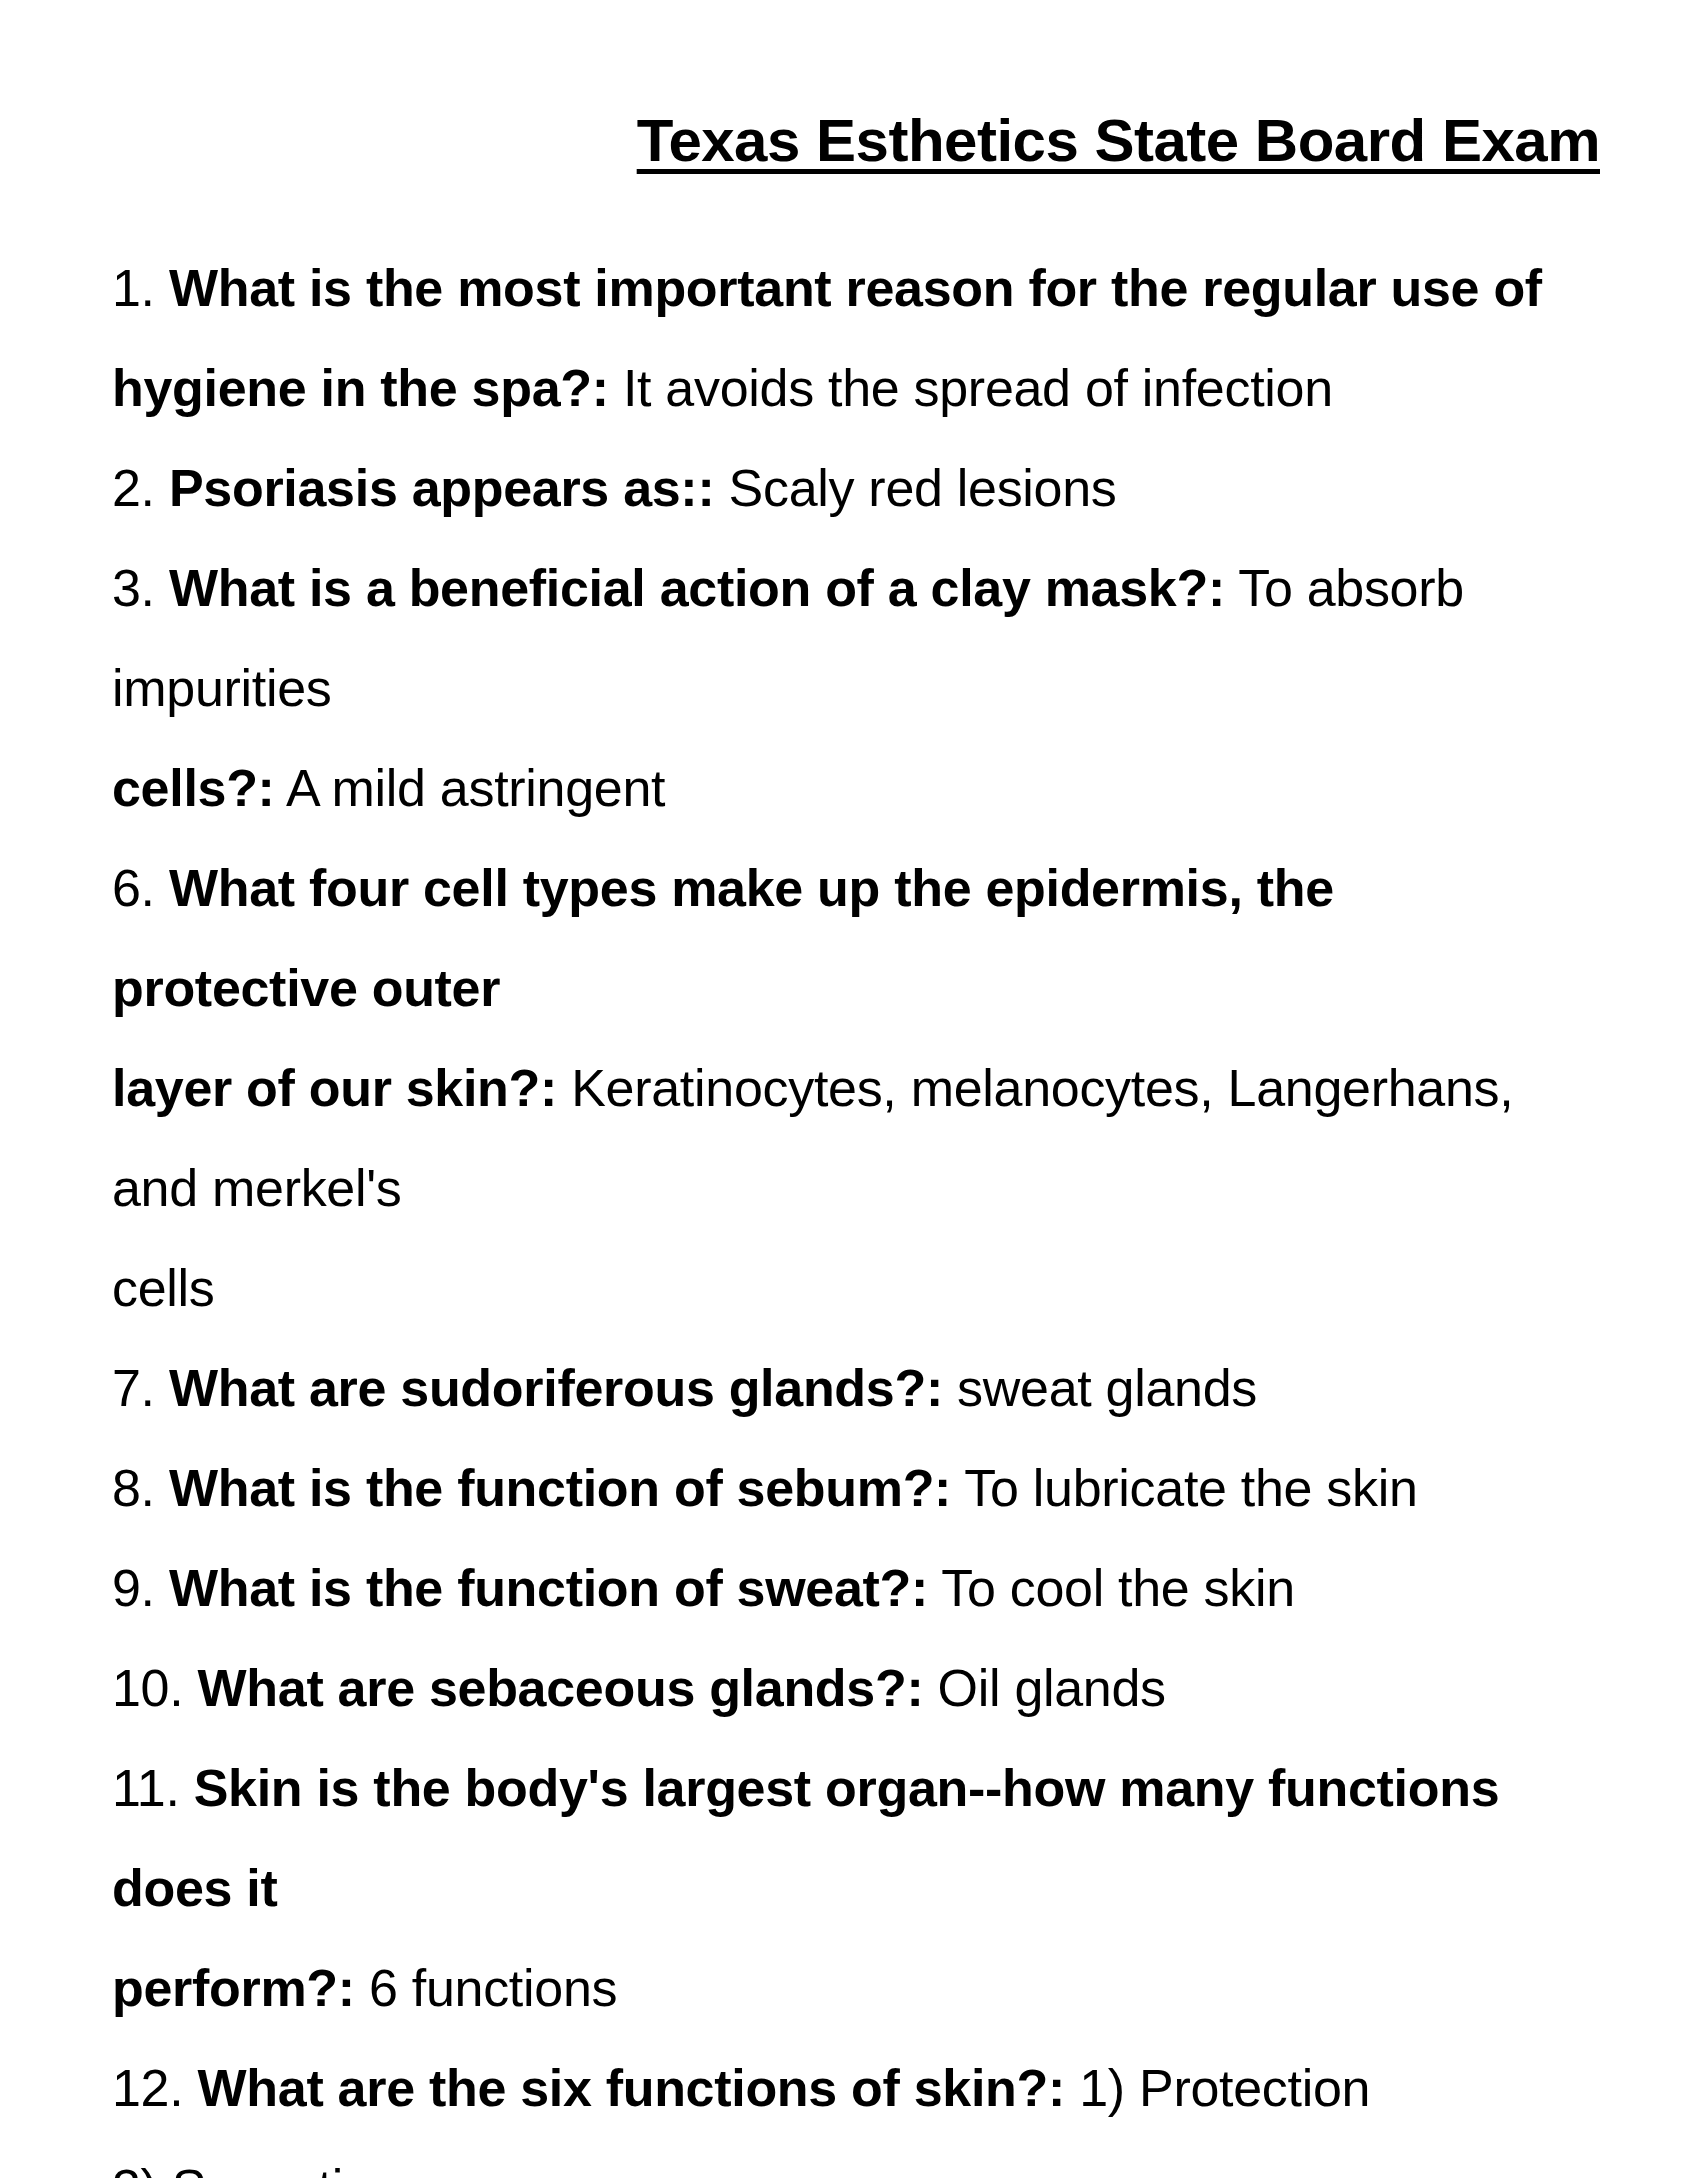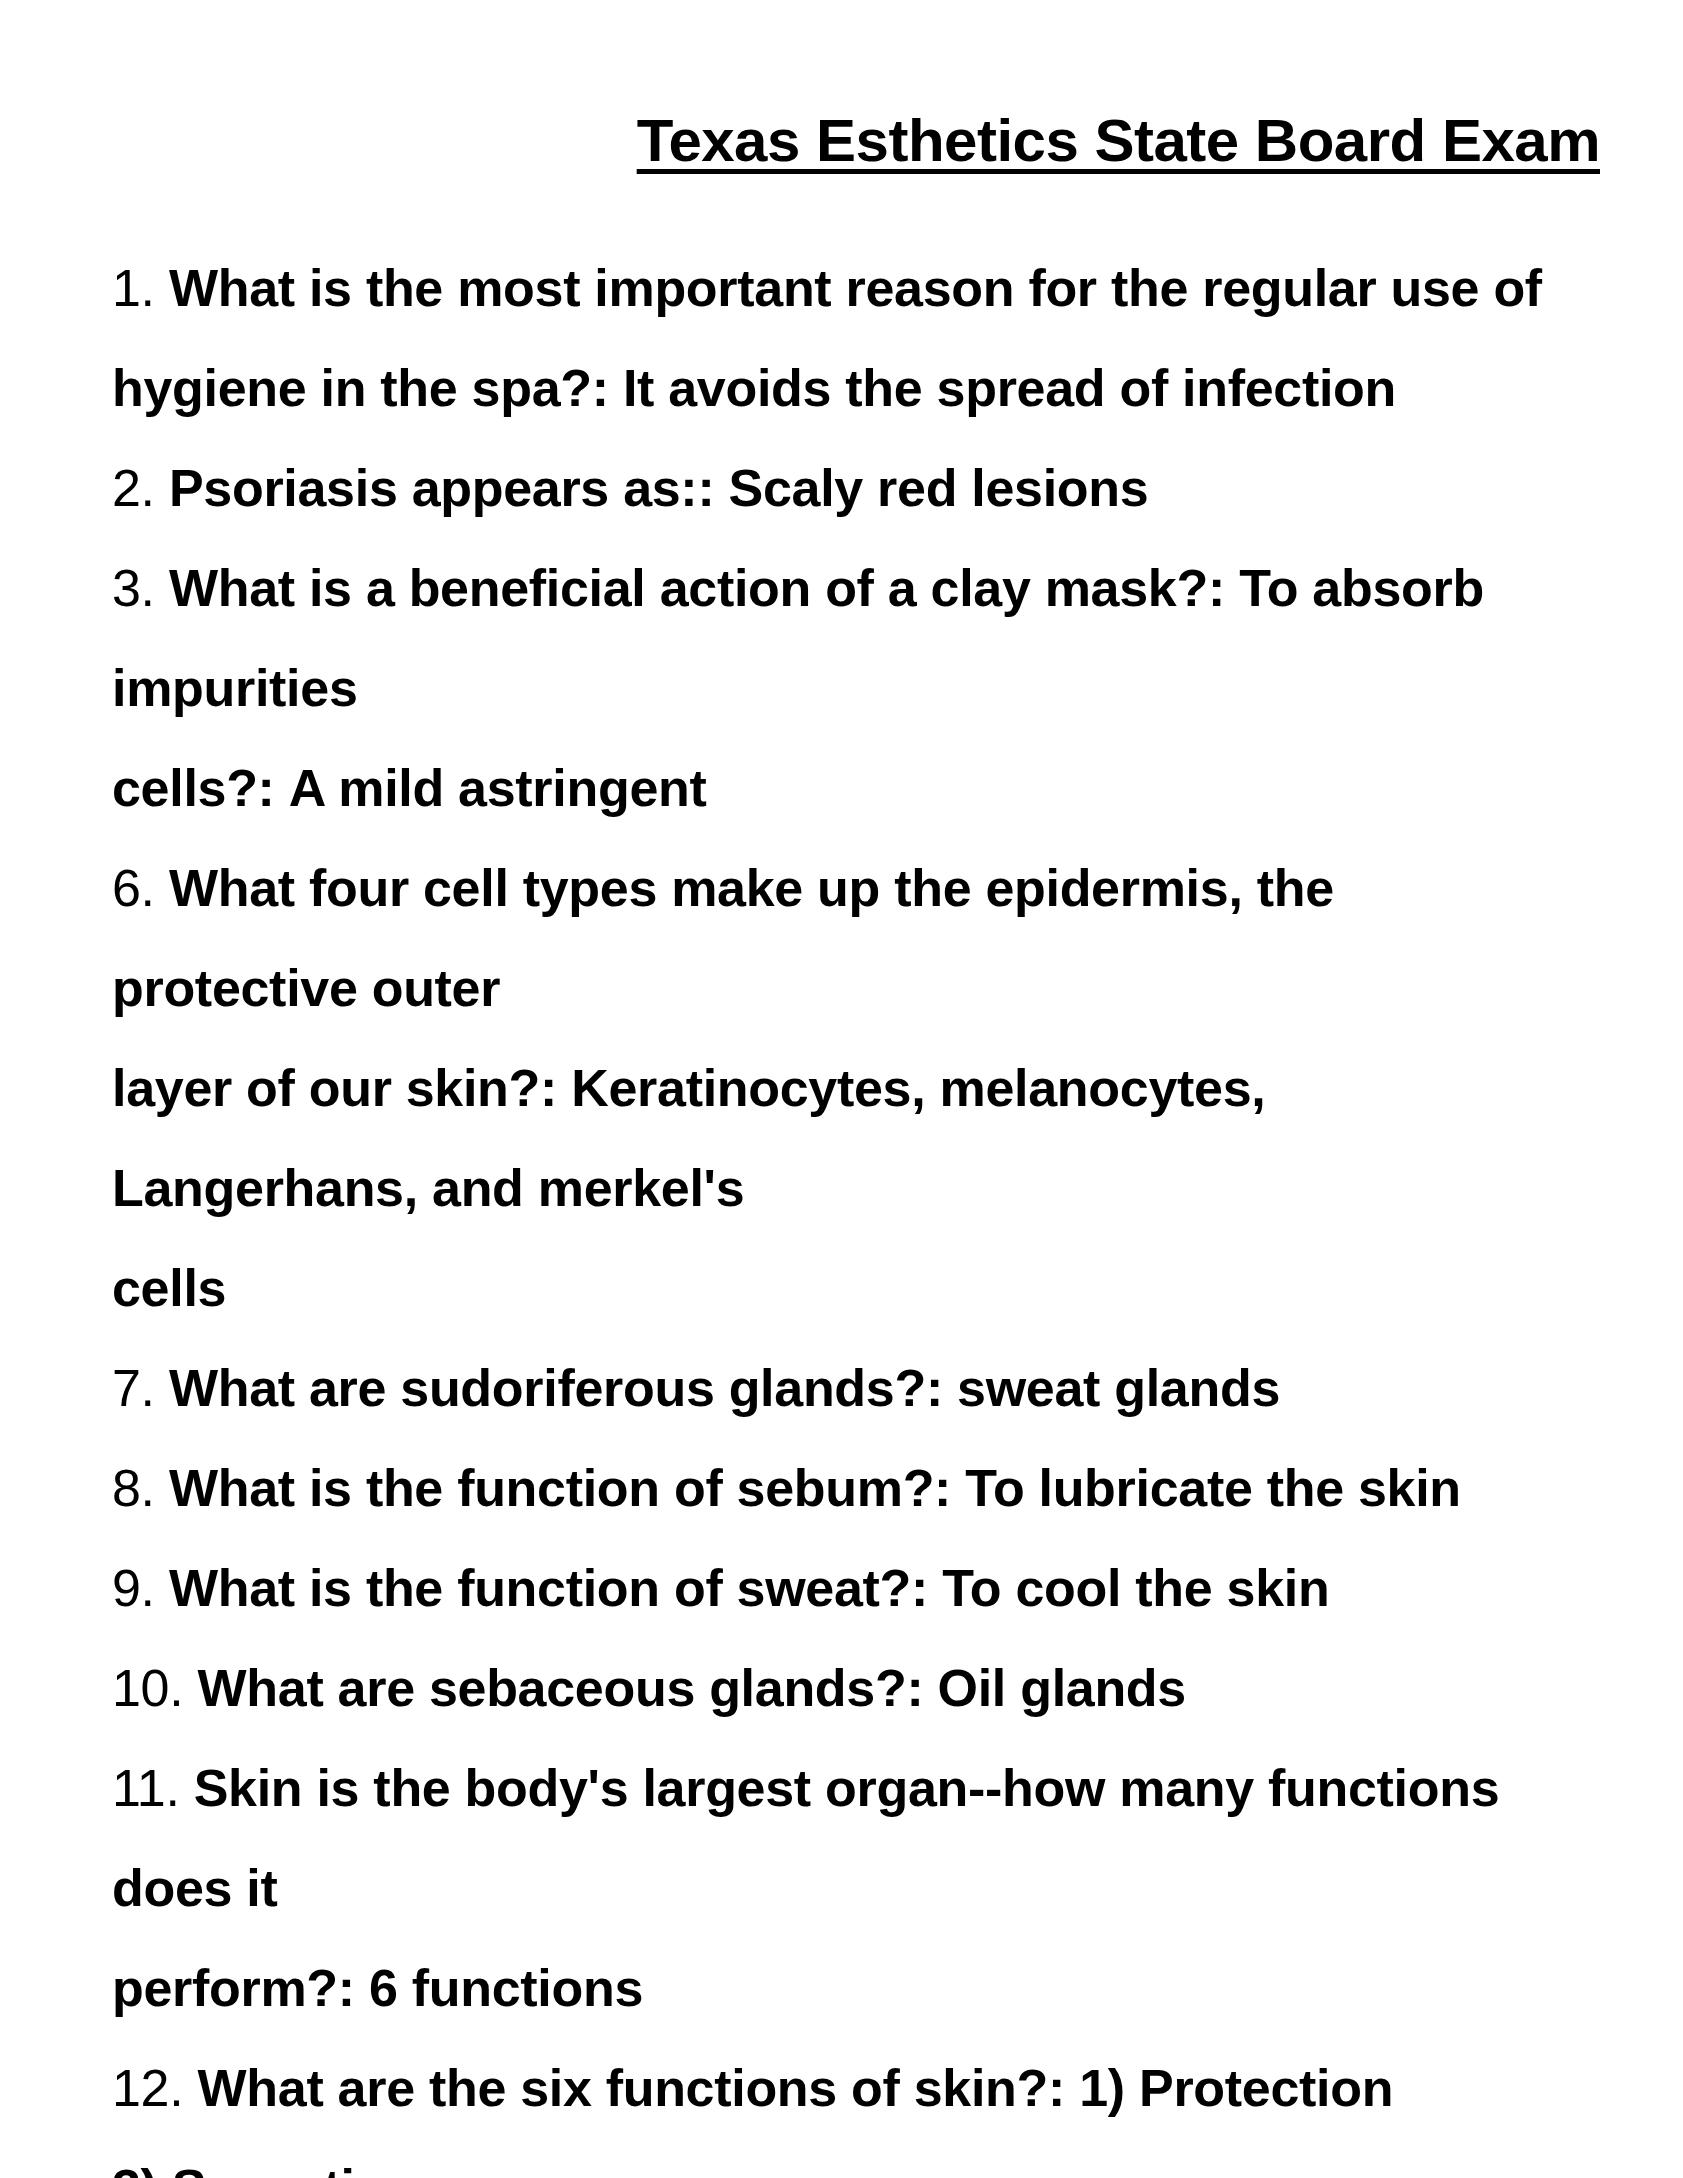--- a/index.html
+++ b/index.html
@@ -39,21 +39,21 @@
       line-height: 100px;
       letter-spacing: -0.3px;
     }
     .qa {
       margin: 0;
     }
     .q {
       font-weight: bold;
     }
     .a {
-      font-weight: bold;
+      font-weight: normal;
     }
     .line {
       display: block;
     }
   </style>
 </head>
 <body>
 
 <h1 class="title">Texas Esthetics State Board Exam</h1>
 

